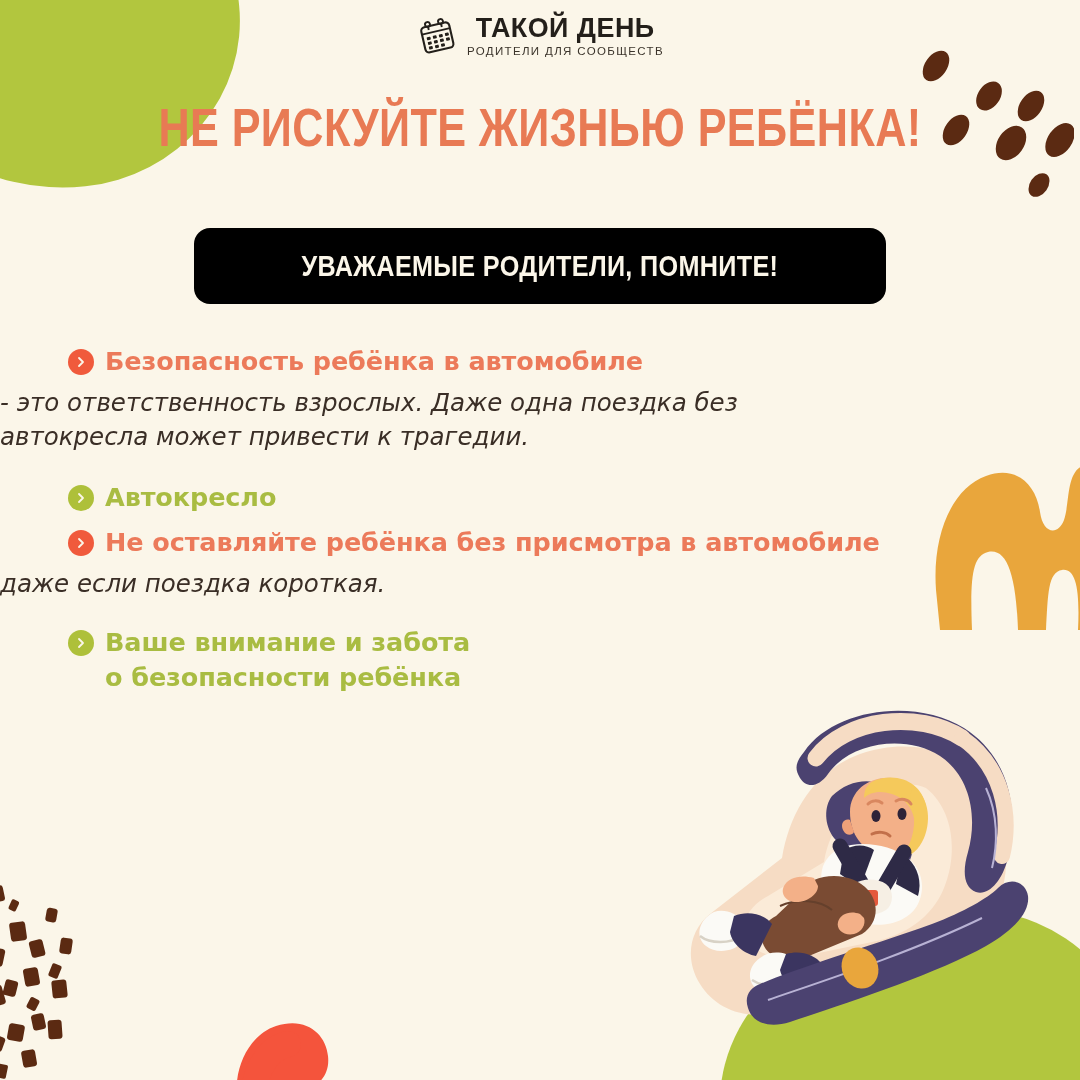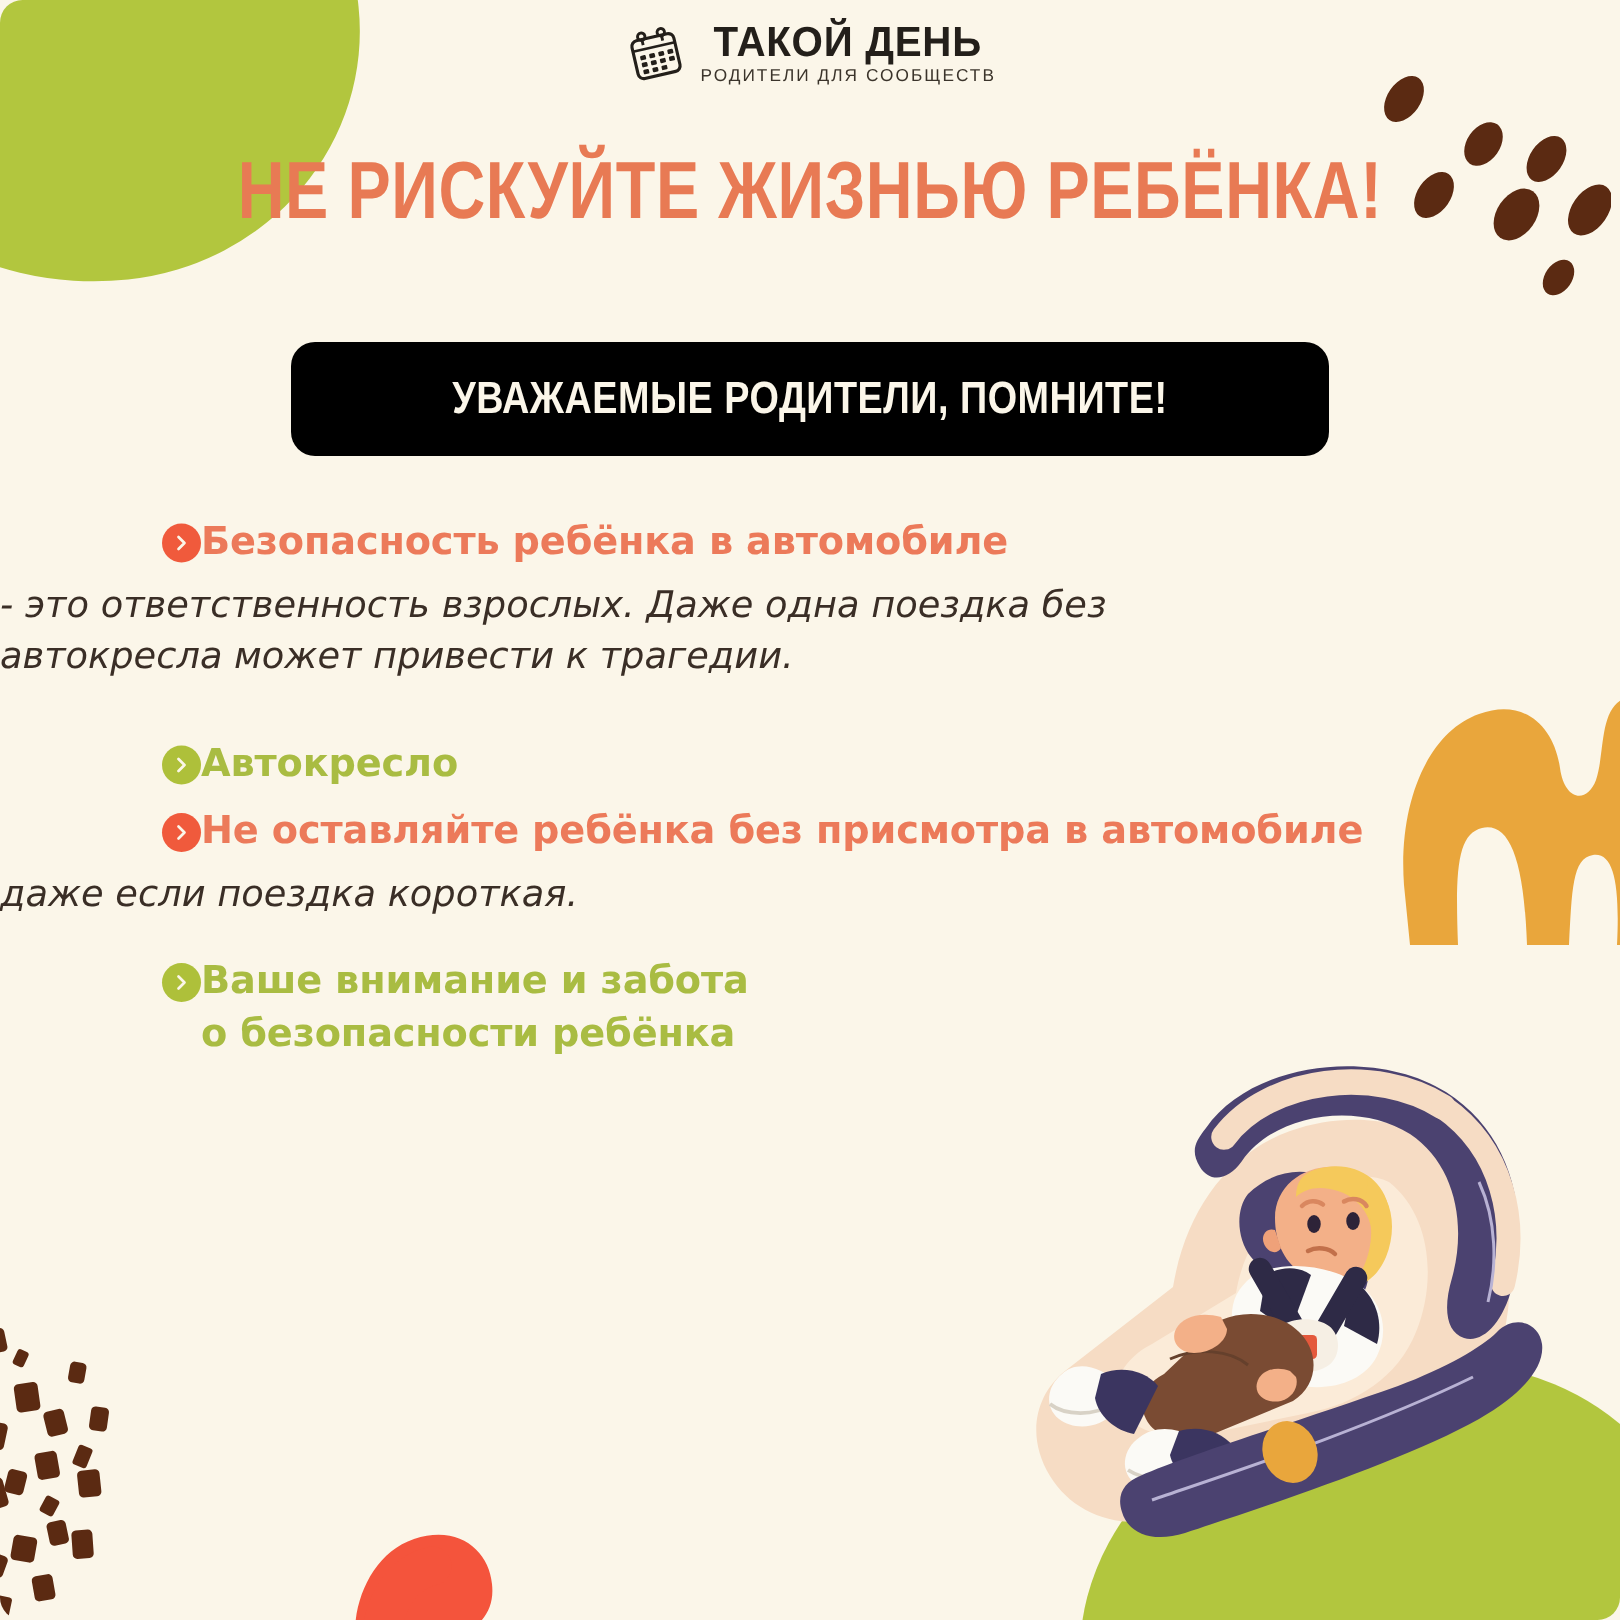--- a/index.html
+++ b/index.html
@@ -7,21 +7,20 @@
     width:1080px;height:1080px;
     background:#FBF6E9;
     font-family:"Liberation Sans", sans-serif;
     overflow:hidden;
   }
   #poster{
     position:relative;
     width:1080px;height:1080px;
     background:#FBF6E9;
     overflow:hidden;
-    border-radius:15px;
   }
 
   
   .deco{position:absolute;pointer-events:none;}
 
   .blob-tl{
     left:-118px;top:-142px;
     width:358px;height:330px;
     background:#B2C63E;
     border-radius:50% 50% 48% 52% / 52% 50% 50% 48%;
@@ -93,22 +92,22 @@
 
   
   .content{
     position:absolute;left:0;top:344px;width:1010px;
     z-index:6;
   }
   .item{ position:relative; }
   .item + .item{ margin-top:10px; }
 
   .item-head{
-    display:flex;align-items:flex-start;
-    padding-left:108px;
+    display:flex;align-items:flex-start;gap:11px;
+    padding-left:68px;
   }
   .chev{
     flex:0 0 auto;
     width:26px;height:26px;border-radius:50%;
     display:flex;align-items:center;justify-content:center;
     margin-top:5px;
   }
   .chev svg{display:block;}
   .chev.red{ background:#F05A3C; }
   .chev.green{ background:#AEC03A; }
@@ -317,21 +316,21 @@
         <span class="chev red">
           <svg width="12" height="12" viewBox="0 0 12 12">
               <path d="M4 2 L8 6 L4 10" fill="none" stroke="#FBF6E9" stroke-width="1.8" stroke-linecap="round" stroke-linejoin="round"></path>
             </svg>
         </span>
         <span class="head-text red">Безопасность ребёнка в автомобиле</span>
       </div>
       <p class="body-text">- это ответственность взрослых. Даже одна поездка без автокресла может привести к трагедии.</p>
     </div>
 
-    <div class="item" style="margin-top:38px;">
+    <div class="item" style="margin-top:26px;">
       <div class="item-head">
         <span class="chev green">
           <svg width="12" height="12" viewBox="0 0 12 12">
               <path d="M4 2 L8 6 L4 10" fill="none" stroke="#FBF6E9" stroke-width="1.8" stroke-linecap="round" stroke-linejoin="round"></path>
             </svg>
         </span>
         <span class="head-text green">Автокресло</span>
       </div>
     </div>
 

